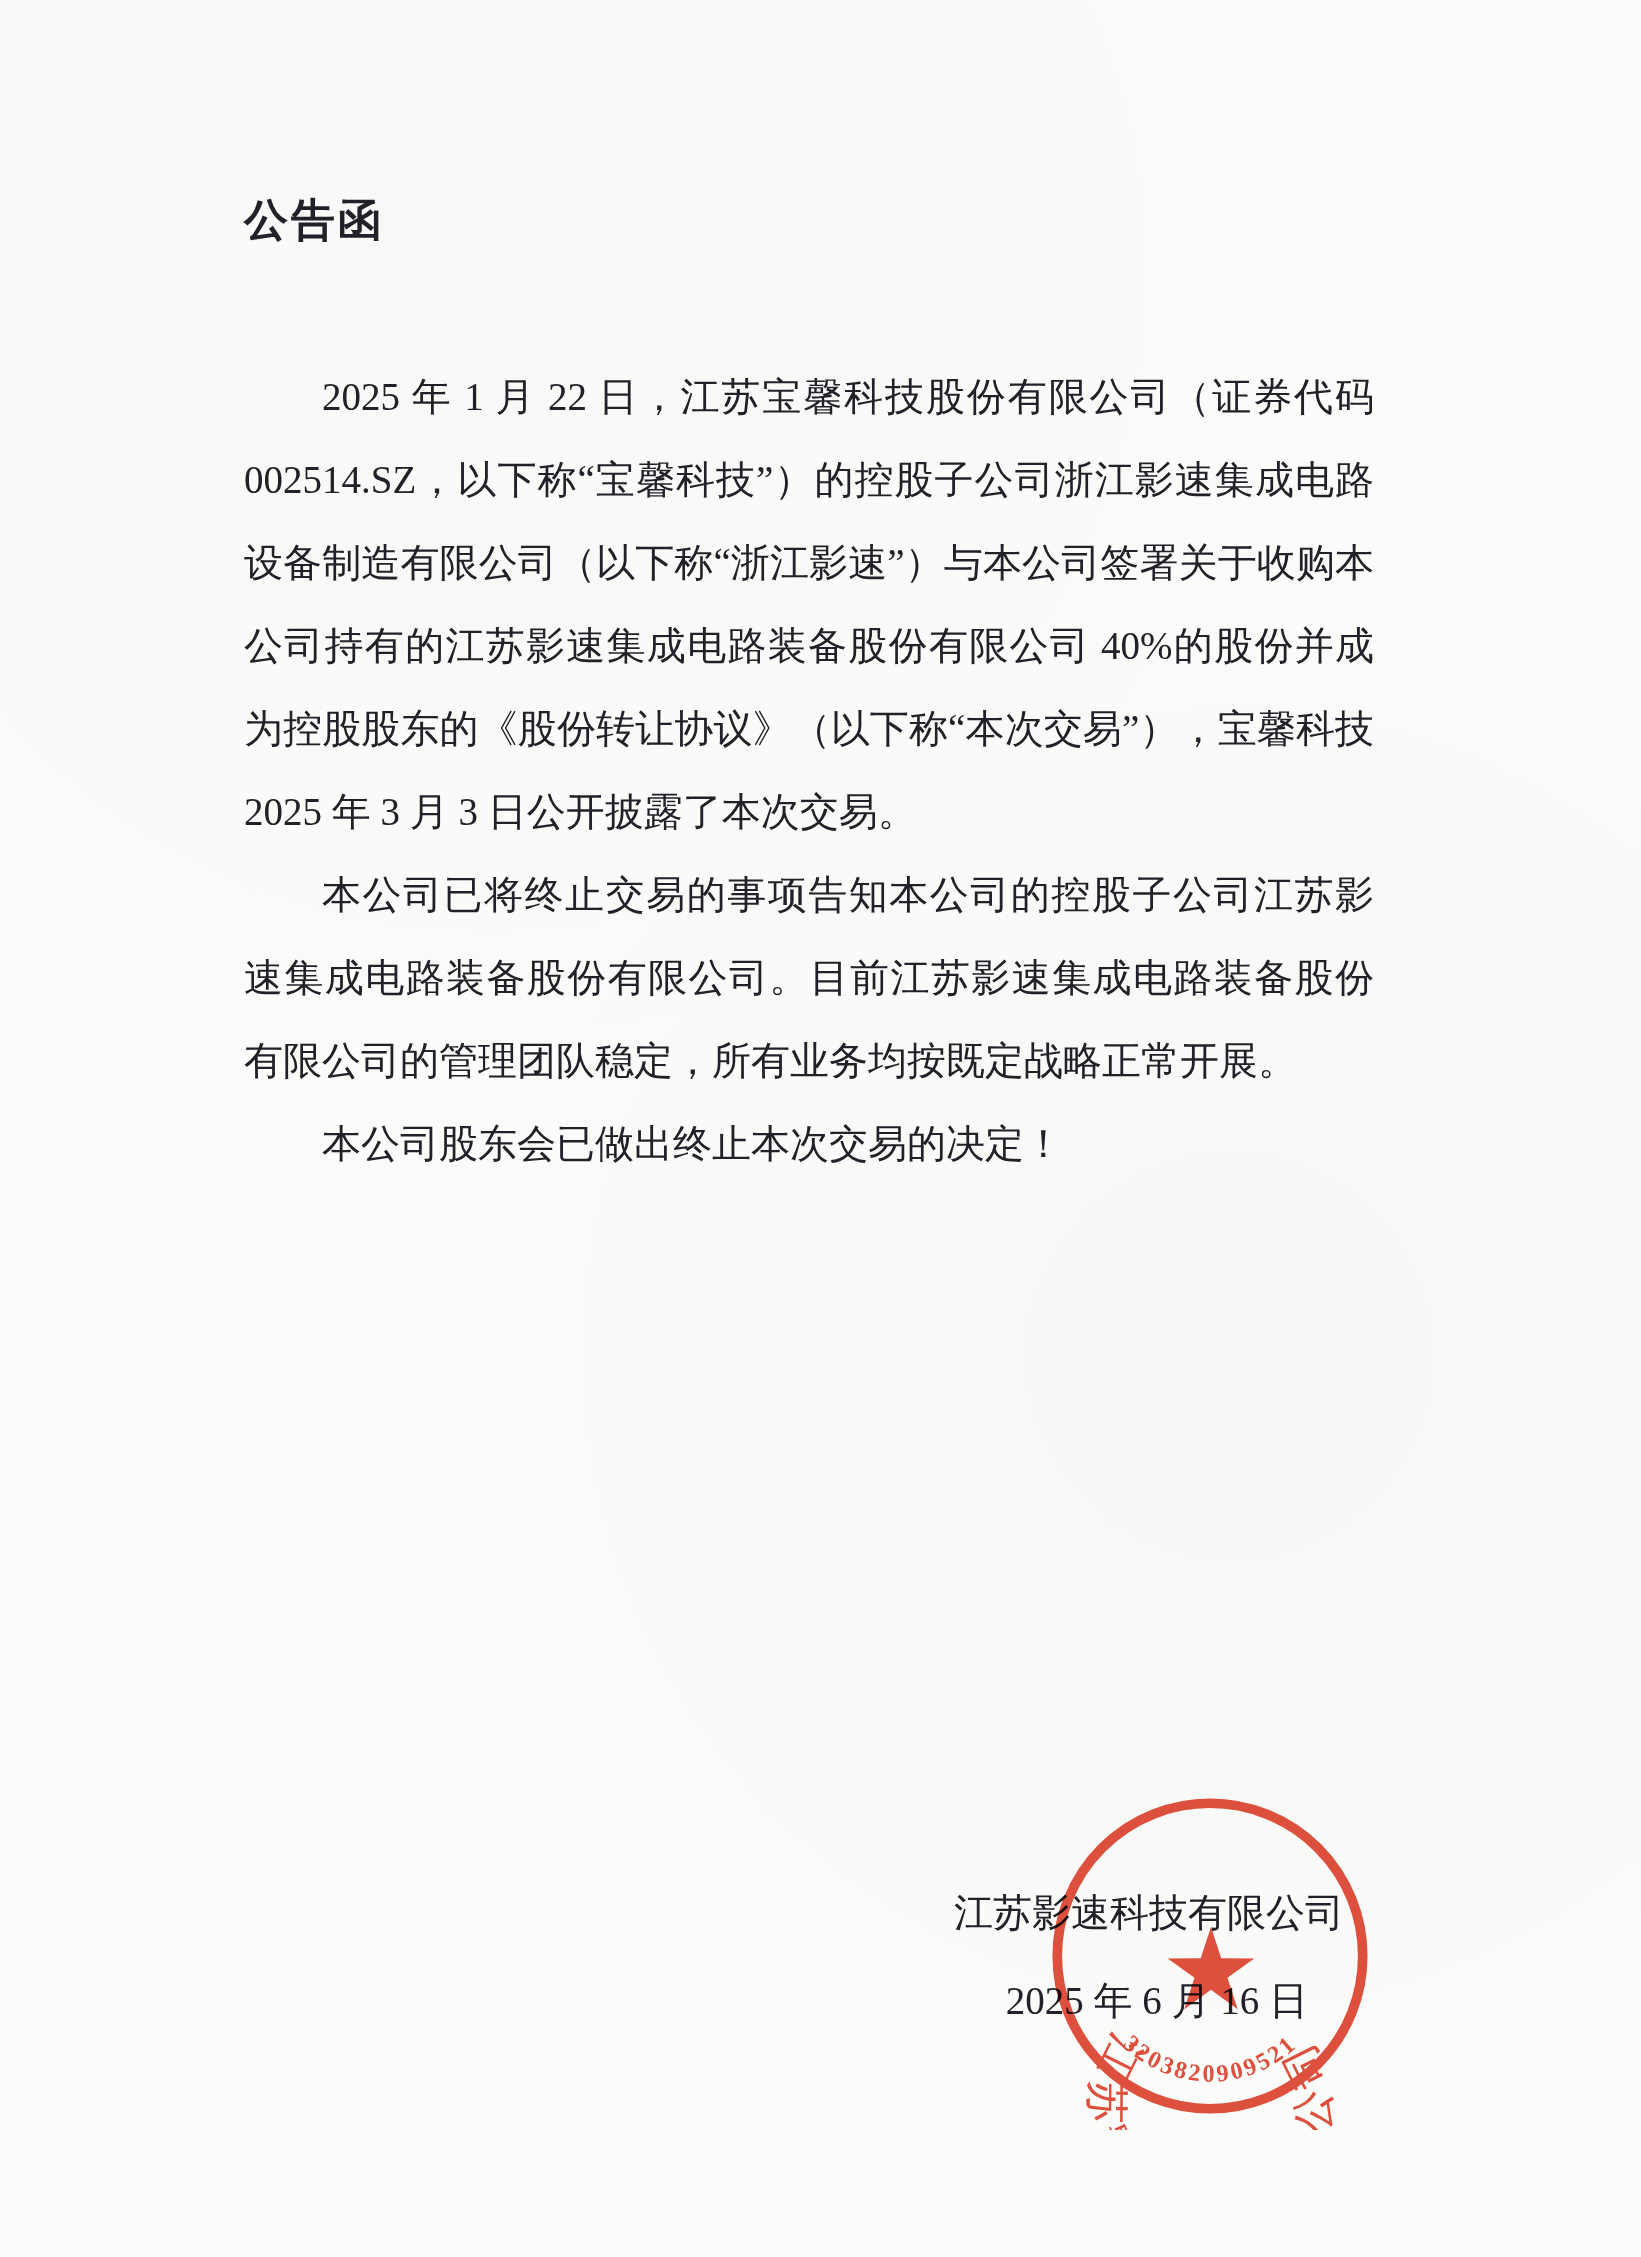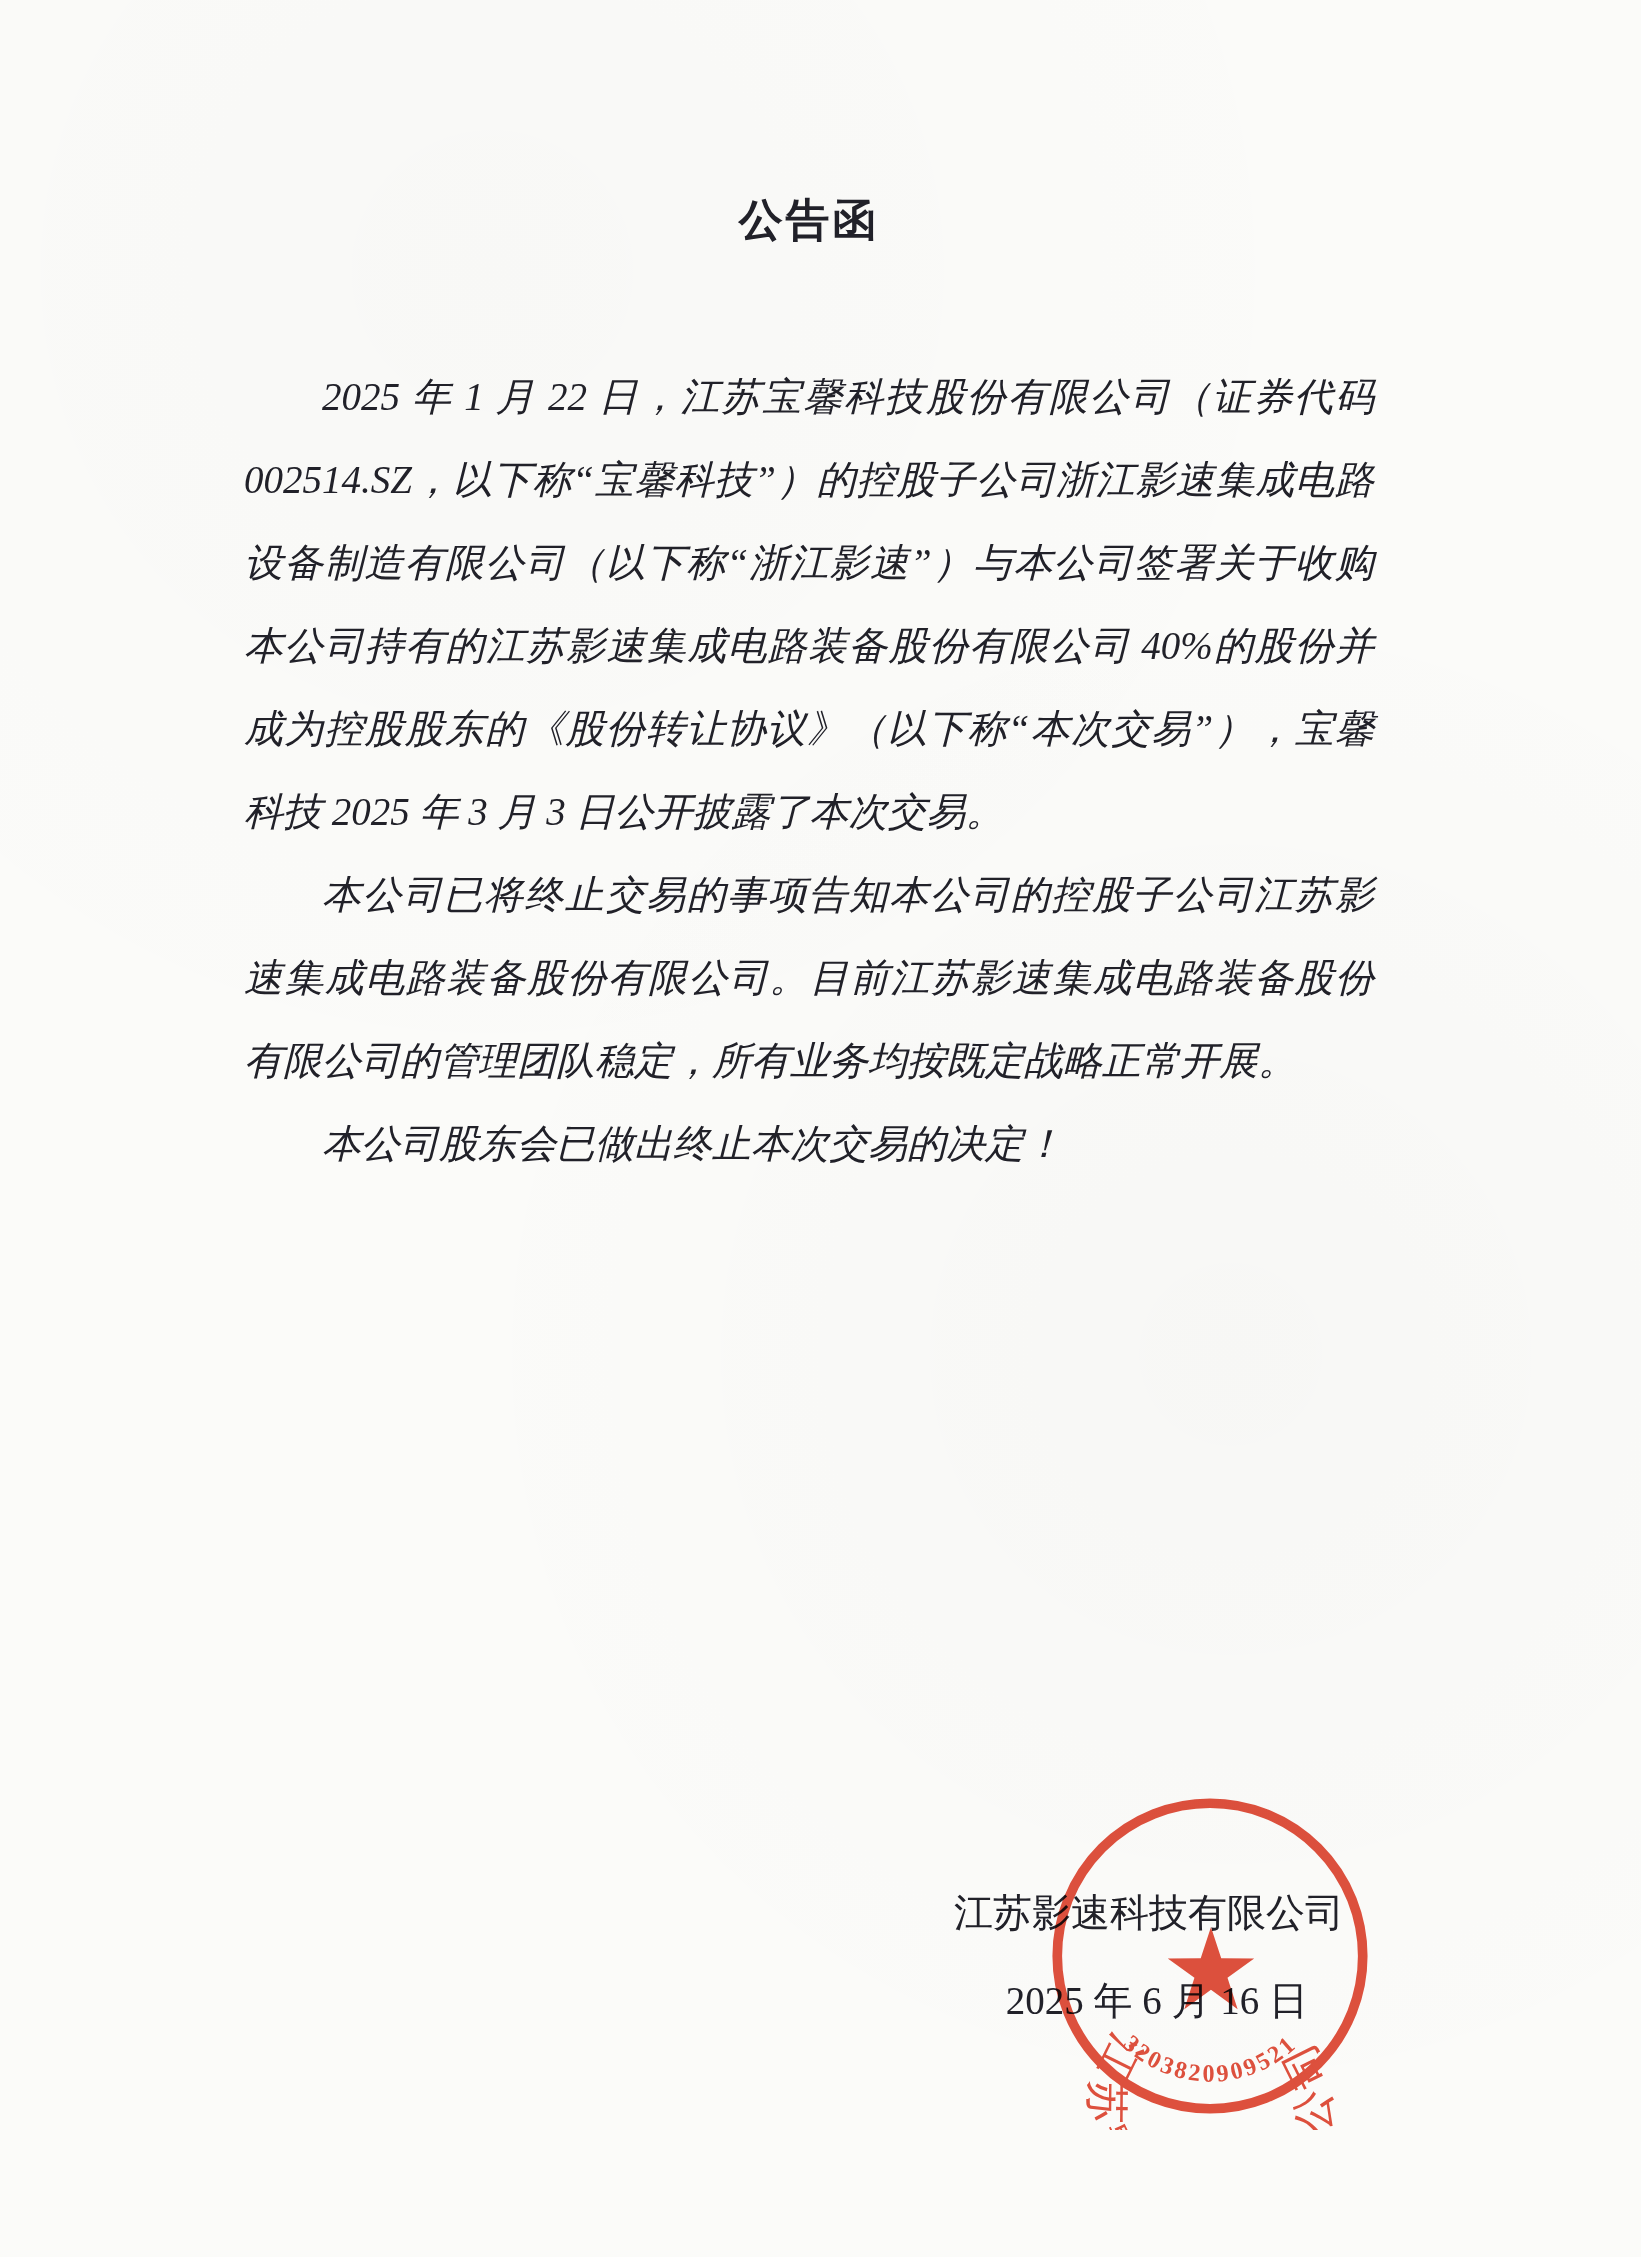--- a/index.html
+++ b/index.html
@@ -16,38 +16,36 @@
                      radial-gradient(circle at 75% 60%, rgba(0,0,0,0.015), rgba(0,0,0,0) 45%);
     font-family:"Liberation Serif","DejaVu Serif",serif;
     color:var(--ink);
     overflow:hidden;
   }
   .title{
     position:absolute;
     top:191px;
     left:244px;
     width:1130px;
-    text-align:center;
     font-size:44px;
     font-weight:bold;
     letter-spacing:2.9px;
   }
   .body-text{
     position:absolute;
     top:355px;
     left:244px;
     width:1130px;
     font-size:39px;
     line-height:83px;
     text-align:justify;
     text-justify:inter-ideograph;
   }
   .body-text p{
     text-indent:2em;
-    font-style:italic;
   }
   .closing{
     margin-top:83px;
   }
   .sig-company{
     position:absolute;
     top:1886px;
     right:297px;
     font-size:39px;
     letter-spacing:0px;

